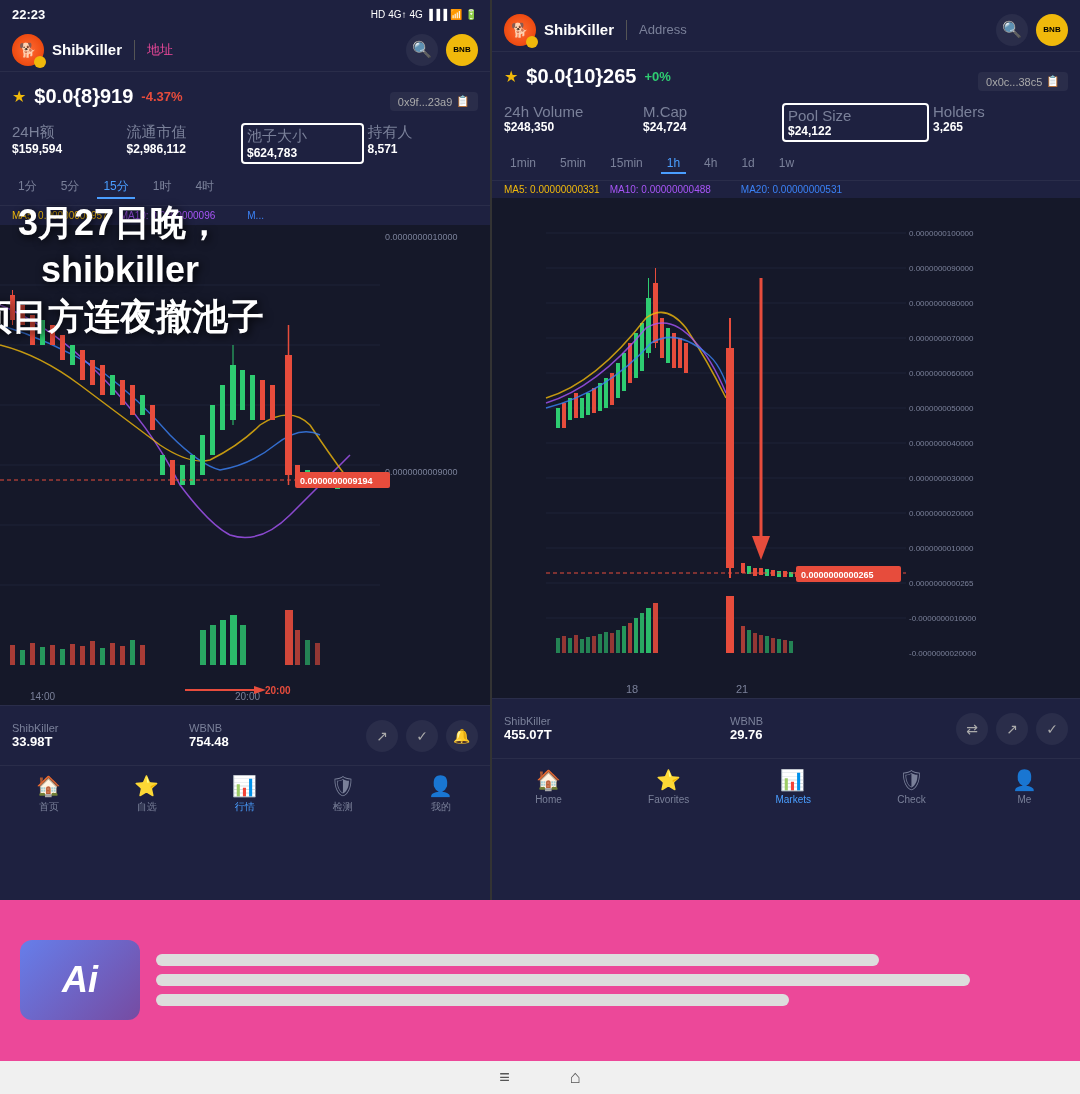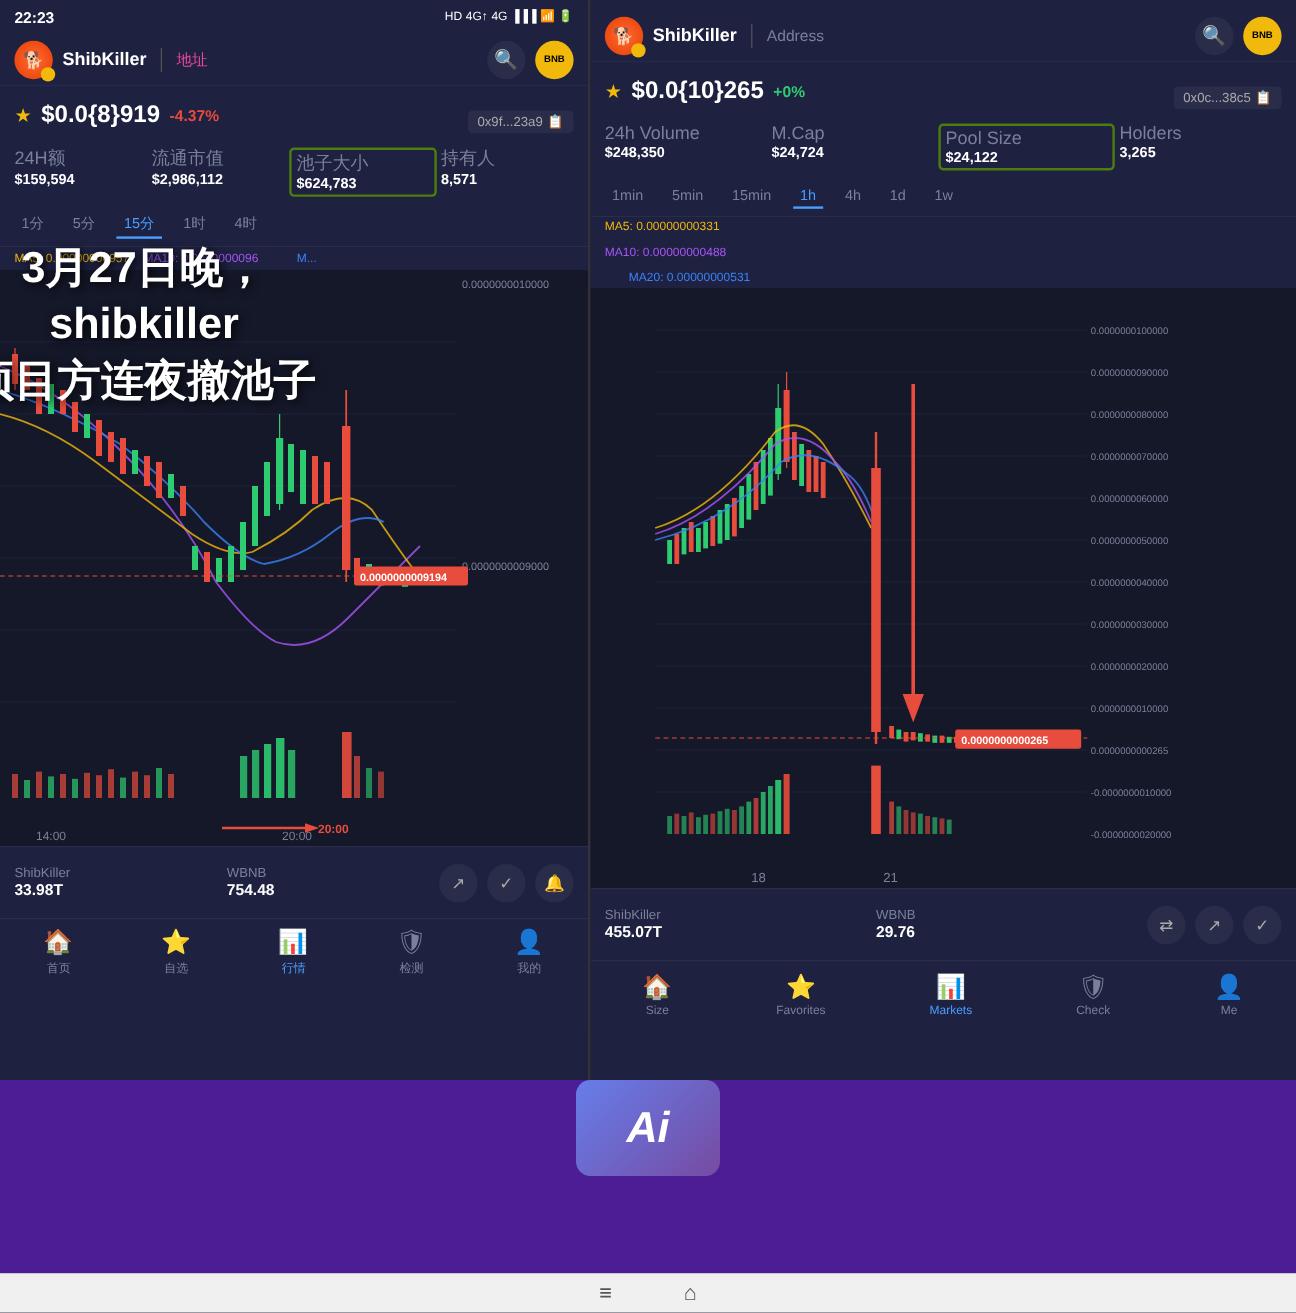--- a/index.html
+++ b/index.html
@@ -146,21 +146,21 @@
     }
     .stat-item {
       flex: 1;
       min-width: 100px;
     }
     .stat-label { color: #7a8099; font-size: 15px; }
     .stat-value { color: #fff; font-size: 12px; font-weight: 600; }
 
     
     .pool-highlight {
-      border: 2px solid #4d7c0f;
+      border: 2px solid #ffffff;
       border-radius: 4px;
       padding: 2px 4px;
     }
 
     
     .time-tabs {
       display: flex;
       background: #1e2140;
       padding: 6px 12px;
       gap: 12px;
@@ -244,26 +244,25 @@
       left: 50%;
       transform: translateX(-50%);
       z-index: 100;
       text-align: center;
       width: 420px;
     }
 
     
     .bottom-section {
       height: 194px;
-      background: #4c1d95;
+      background: #ec4899;
       display: flex;
       align-items: center;
       padding: 0 20px;
       gap: 16px;
-      flex-direction: column;
     }
     .ai-logo {
       width: 120px; height: 80px;
       background: linear-gradient(135deg, #667eea, #764ba2);
       border-radius: 12px;
       display: flex; align-items: center; justify-content: center;
       font-size: 36px; font-weight: 900;
       color: white;
       font-style: italic;
     }
@@ -285,21 +284,21 @@
     .chart-svg {
       width: 100%; height: 100%;
     }
 
     
     .phone-right .header-bar .app-name { font-size: 15px; }
     .phone-right .address-btn { color: #7a8099; }
 
     .right-ma-row {
       display: flex; gap: 10px; padding: 3px 12px;
-      background: #1e2140; font-size: 10px; flex-direction: column;
+      background: #1e2140; font-size: 10px;
     }
   </style>
 </head>
 <body>
 
 <div class="top-section">
   <div class="phone-left">
 
     <div class="status-bar">
       <span class="time">22:23</span>
@@ -713,21 +712,21 @@
       <div class="action-btns">
         <div class="action-btn">⇄</div>
         <div class="action-btn">↗</div>
         <div class="action-btn">✓</div>
       </div>
     </div>
 
     <div class="nav-bar">
       <div class="nav-item">
         <span class="nav-icon">🏠</span>
-        <span class="nav-label">Size</span>
+        <span class="nav-label">Home</span>
       </div>
       <div class="nav-item">
         <span class="nav-icon">⭐</span>
         <span class="nav-label">Favorites</span>
       </div>
       <div class="nav-item">
         <span class="nav-icon active">📊</span>
         <span class="nav-label active">Markets</span>
       </div>
       <div class="nav-item">

